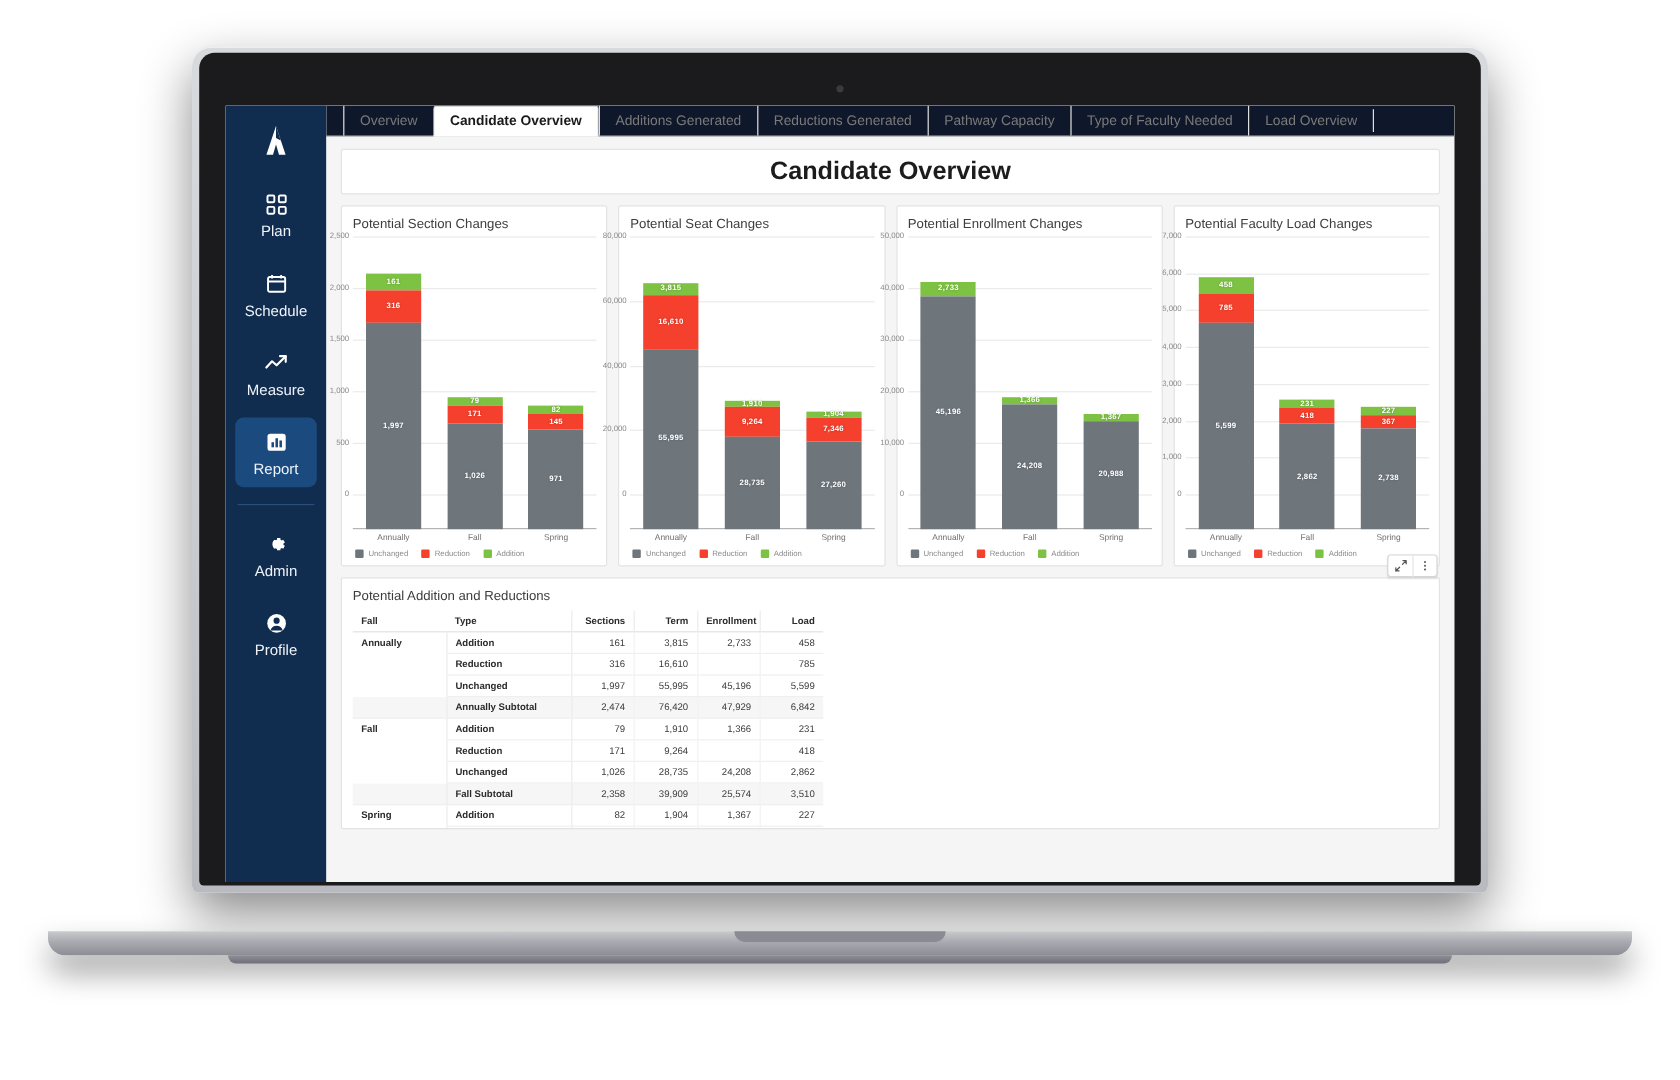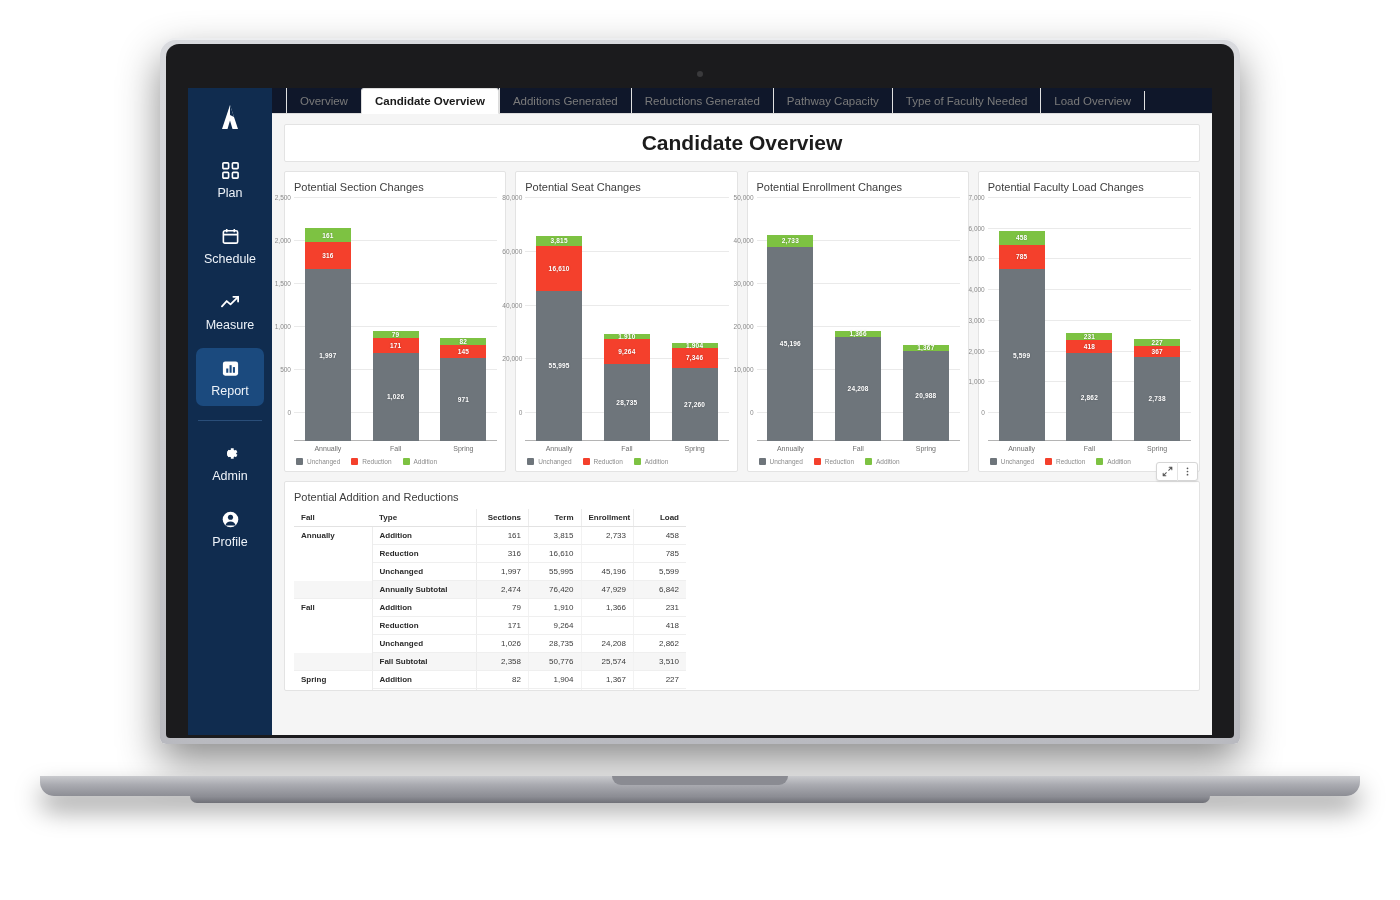--- a/index.html
+++ b/index.html
@@ -666,21 +666,21 @@
                     <td class="type">Unchanged</td>
                     <td class="num">1,026</td>
                     <td class="num">28,735</td>
                     <td class="num">24,208</td>
                     <td class="num">2,862</td>
                   </tr>
                   <tr class="subtotal">
                     <td class="term edge"></td>
                     <td class="type">Fall Subtotal</td>
                     <td class="num">2,358</td>
-                    <td class="num">50,776</td>
+                    <td class="num">39,909</td>
                     <td class="num">25,574</td>
                     <td class="num">3,510</td>
                   </tr>
                   <tr>
                     <td class="term">Spring</td>
                     <td class="type">Addition</td>
                     <td class="num">82</td>
                     <td class="num">1,904</td>
                     <td class="num">1,367</td>
                     <td class="num">227</td>

